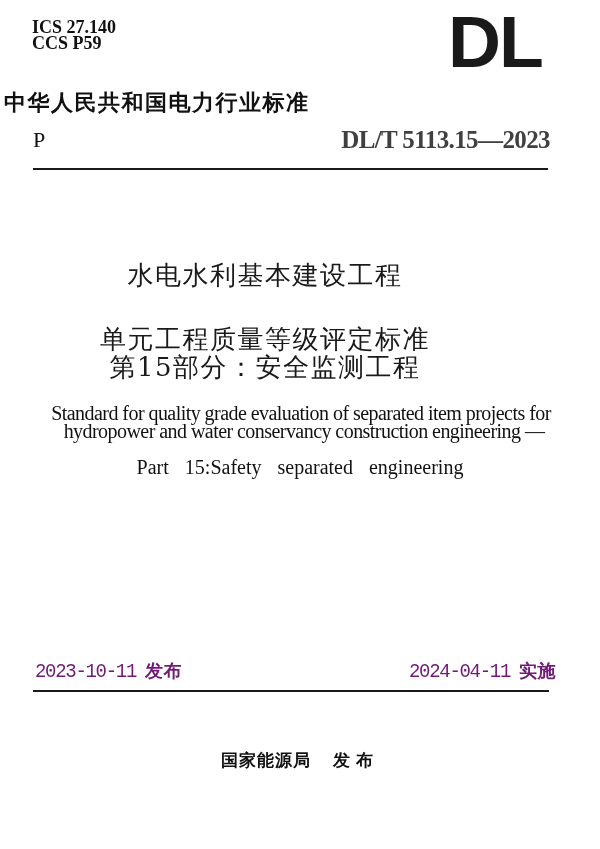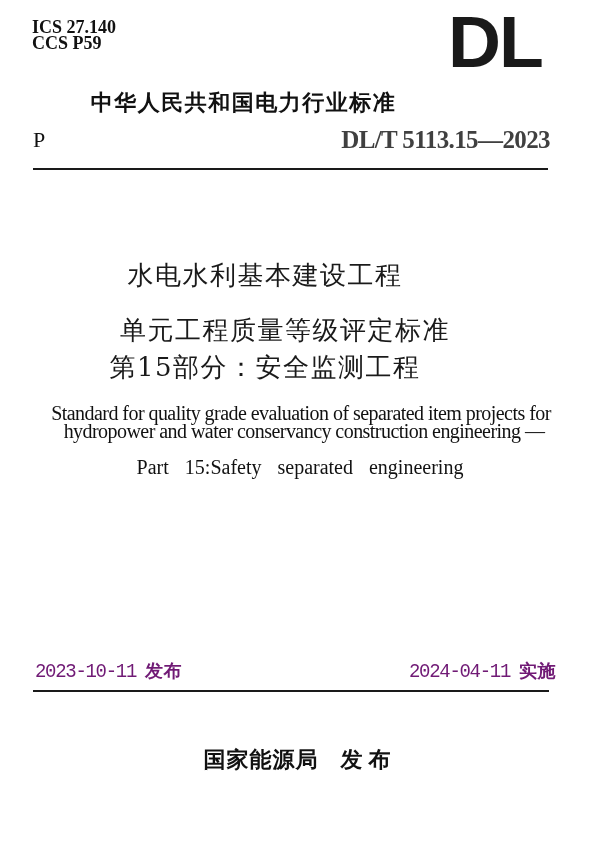--- a/index.html
+++ b/index.html
@@ -43,21 +43,20 @@
       transform: scaleX(1.02);
       transform-origin: left top;
       white-space: nowrap;
     }
 
     
     .industry-title {
       left: 0;
       width: 483px;
       top: 89px;
-      text-align: center;
       font-family: "DejaVu Sans", "Liberation Sans", sans-serif;
       font-weight: bold;
       font-size: 22px;
       line-height: 28px;
       letter-spacing: 1.5px;
       color: #111;
       padding-left: 4px;
     }
 
     
@@ -97,21 +96,21 @@
       width: 524px;
       text-align: center;
       font-family: "DejaVu Serif", "Liberation Serif", serif;
       font-size: 26px;
       line-height: 32px;
       letter-spacing: 1.5px;
       color: #1a1a1a;
       white-space: nowrap;
     }
     .cn-title-1 { top: 259px; padding-left: 6px; }
-    .cn-title-2 { top: 314px; padding-left: 6px; margin-left: 20px; }
+    .cn-title-2 { top: 323px; padding-left: 6px; }
     .cn-title-3 { top: 351px; padding-left: 6px; }
 
     
     .en-title {
       left: 0;
       width: 600px;
       text-align: center;
       font-family: "Liberation Serif", serif;
       font-size: 20px;
       line-height: 26px;
@@ -149,21 +148,21 @@
     }
 
     
     .issuer {
       left: 0;
       width: 600px;
       top: 746px;
       text-align: center;
       font-family: "DejaVu Sans", "Liberation Sans", sans-serif;
       font-weight: bold;
-      font-size: 22px;
+      font-size: 17px;
       line-height: 28px;
       color: #111;
       white-space: nowrap;
     }
     .issuer .org { letter-spacing: 1px; }
     .issuer .act { margin-left: 22px; letter-spacing: 6px; }
   </style>
 </head>
 <body>
 

